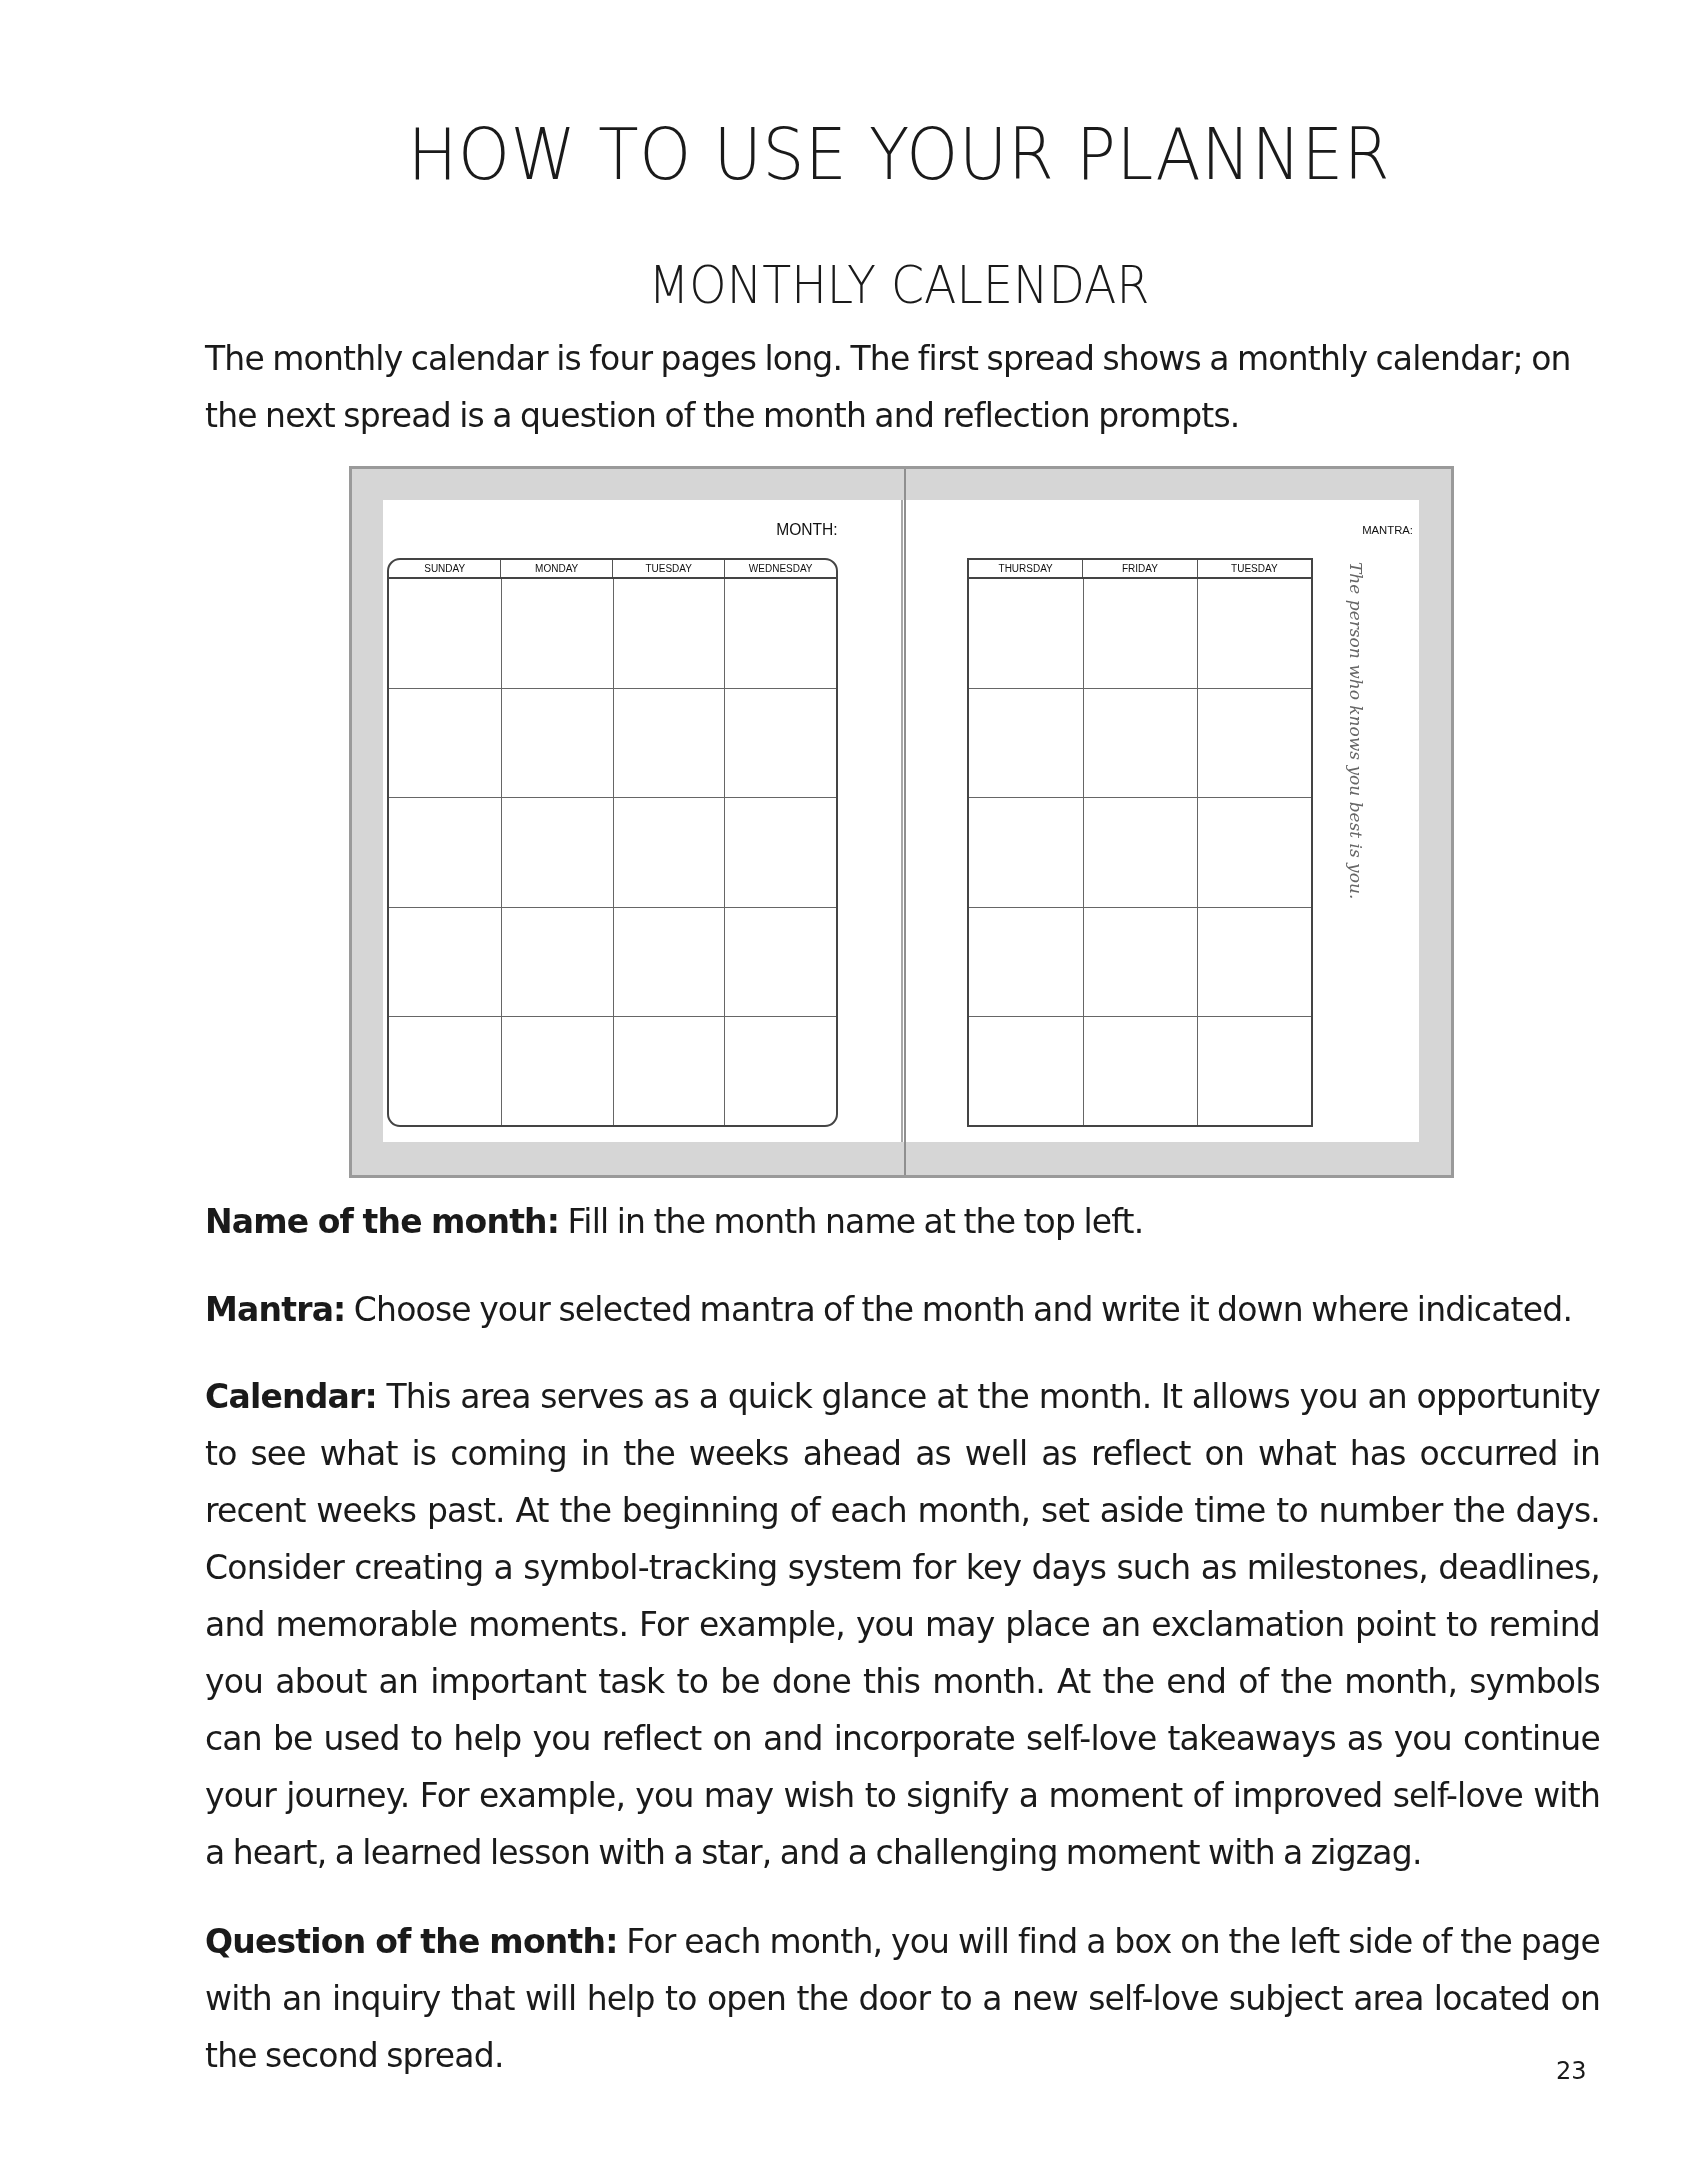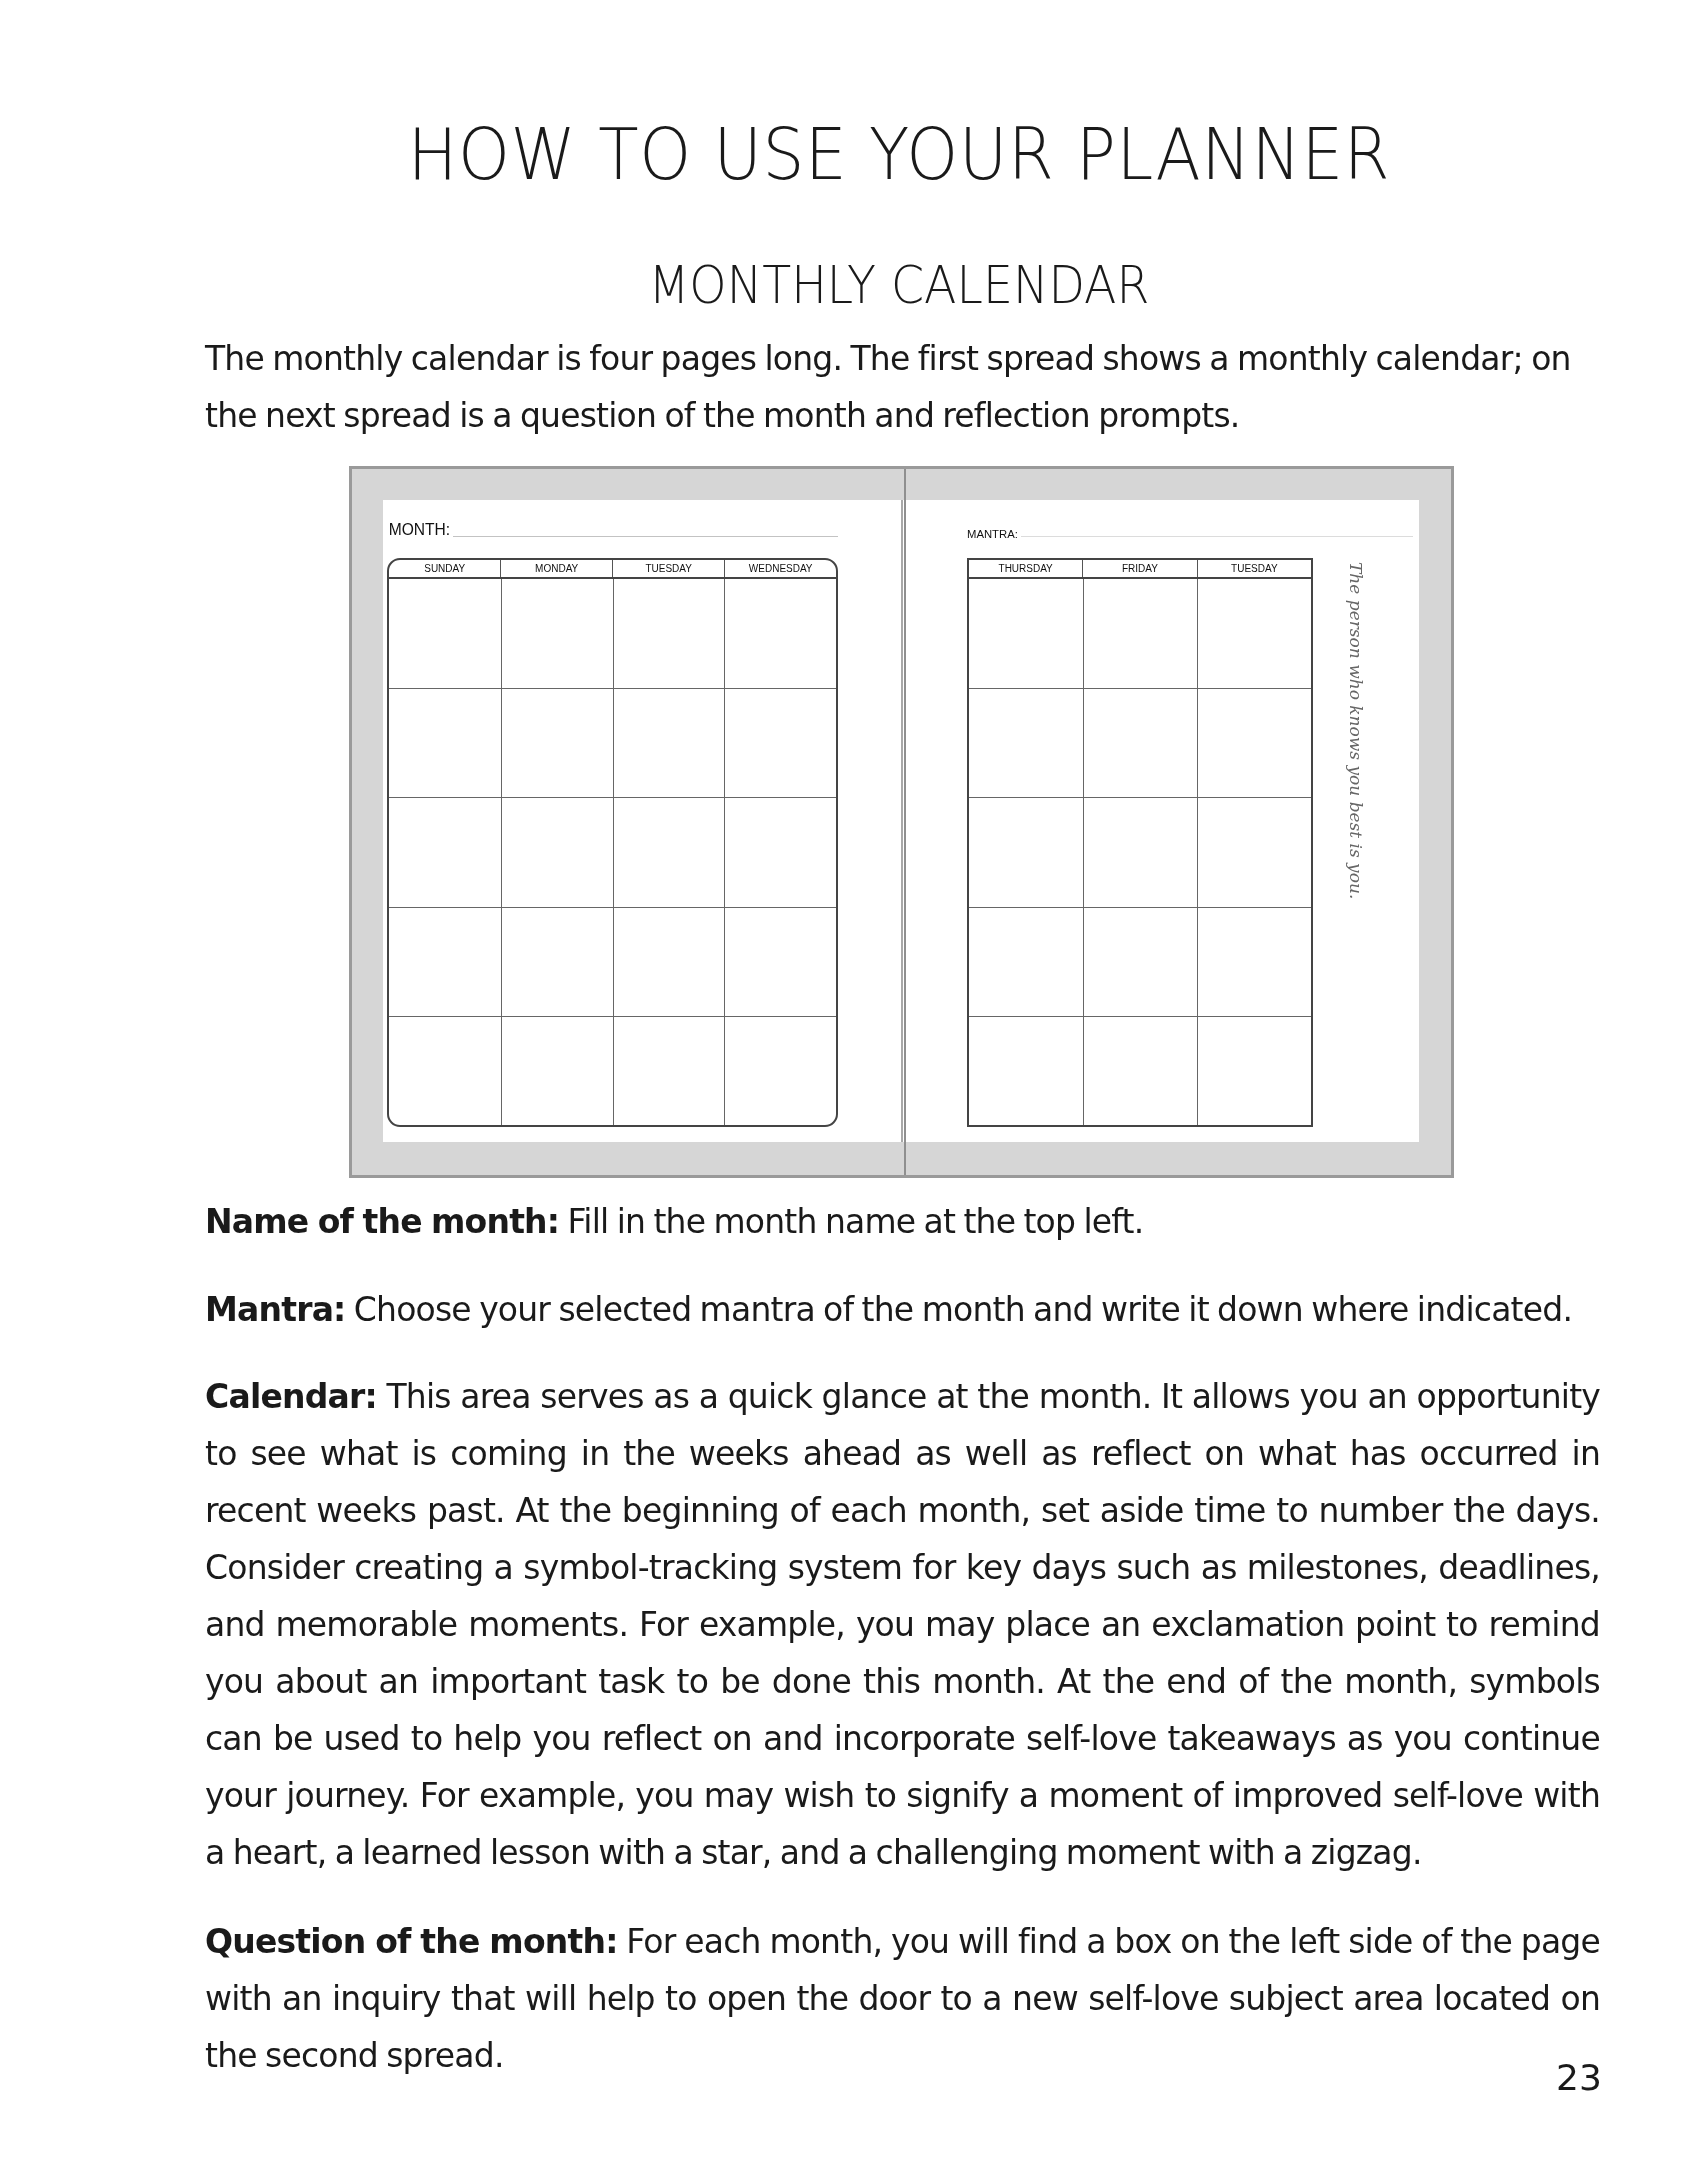--- a/index.html
+++ b/index.html
@@ -36,21 +36,21 @@
     position: absolute; left: 552px; top: 0; width: 2.1px; height: 100%; background: #8f8f8f;
   }
   .page-area {
     position: absolute; left: 31px; top: 31px; width: 1036px; height: 642px; background: #ffffff;
   }
   .page-area .spine-in {
     position: absolute; left: 518px; top: 0; width: 2.1px; height: 100%; background: #a8a8a8;
   }
   .label-line {
     position: absolute; display: flex; align-items: flex-end;
-    font-family: "Liberation Sans", sans-serif; color: #111;
+    font-family: "Liberation Sans", sans-serif; color: #111; flex-direction: column;
   }
   .label-line .lbl { white-space: nowrap; }
   .label-line .line { flex: 1; border-bottom: 1.4px solid #c3c3c3; margin-left: 2.8px; margin-bottom: 2.8px; }
 
   .cal {
     position: absolute; border: 2.1px solid #444; box-sizing: border-box; background: #fff;
   }
   .cal .head { display: flex; height: 17px; border-bottom: 2.1px solid #444; }
   .cal .head div {
     flex: 1; text-align: center; font-family: "Liberation Sans", sans-serif; font-size: 10px;
@@ -62,21 +62,21 @@
   .cal .grid div.c0 { border-left: none; }
   .cal .grid div.r0 { border-top: none; }
 
   .quote {
     position: absolute; left: 955px; top: 62px; width: 28px; height: 297px;
     writing-mode: vertical-rl; font-family: "DejaVu Serif", serif; font-style: italic;
     font-size: 17px; color: #666; white-space: nowrap;
   }
   .page-num {
     position: absolute; left: 1556px; top: 2057px; font-family: "DejaVu Sans", sans-serif;
-    font-size: 36px; color: #1a1a1a;
+    font-size: 24px; color: #1a1a1a;
   }
 </style>
 </head>
 <body>
 
 <h1 class="title">HOW TO USE YOUR PLANNER</h1>
 <h2 class="subtitle">MONTHLY CALENDAR</h2>
 
 <p class="text-block" style="top:330px;">The monthly calendar is four pages long. The first spread shows a monthly calendar; on the next spread is a question of the month and reflection prompts.</p>
 

